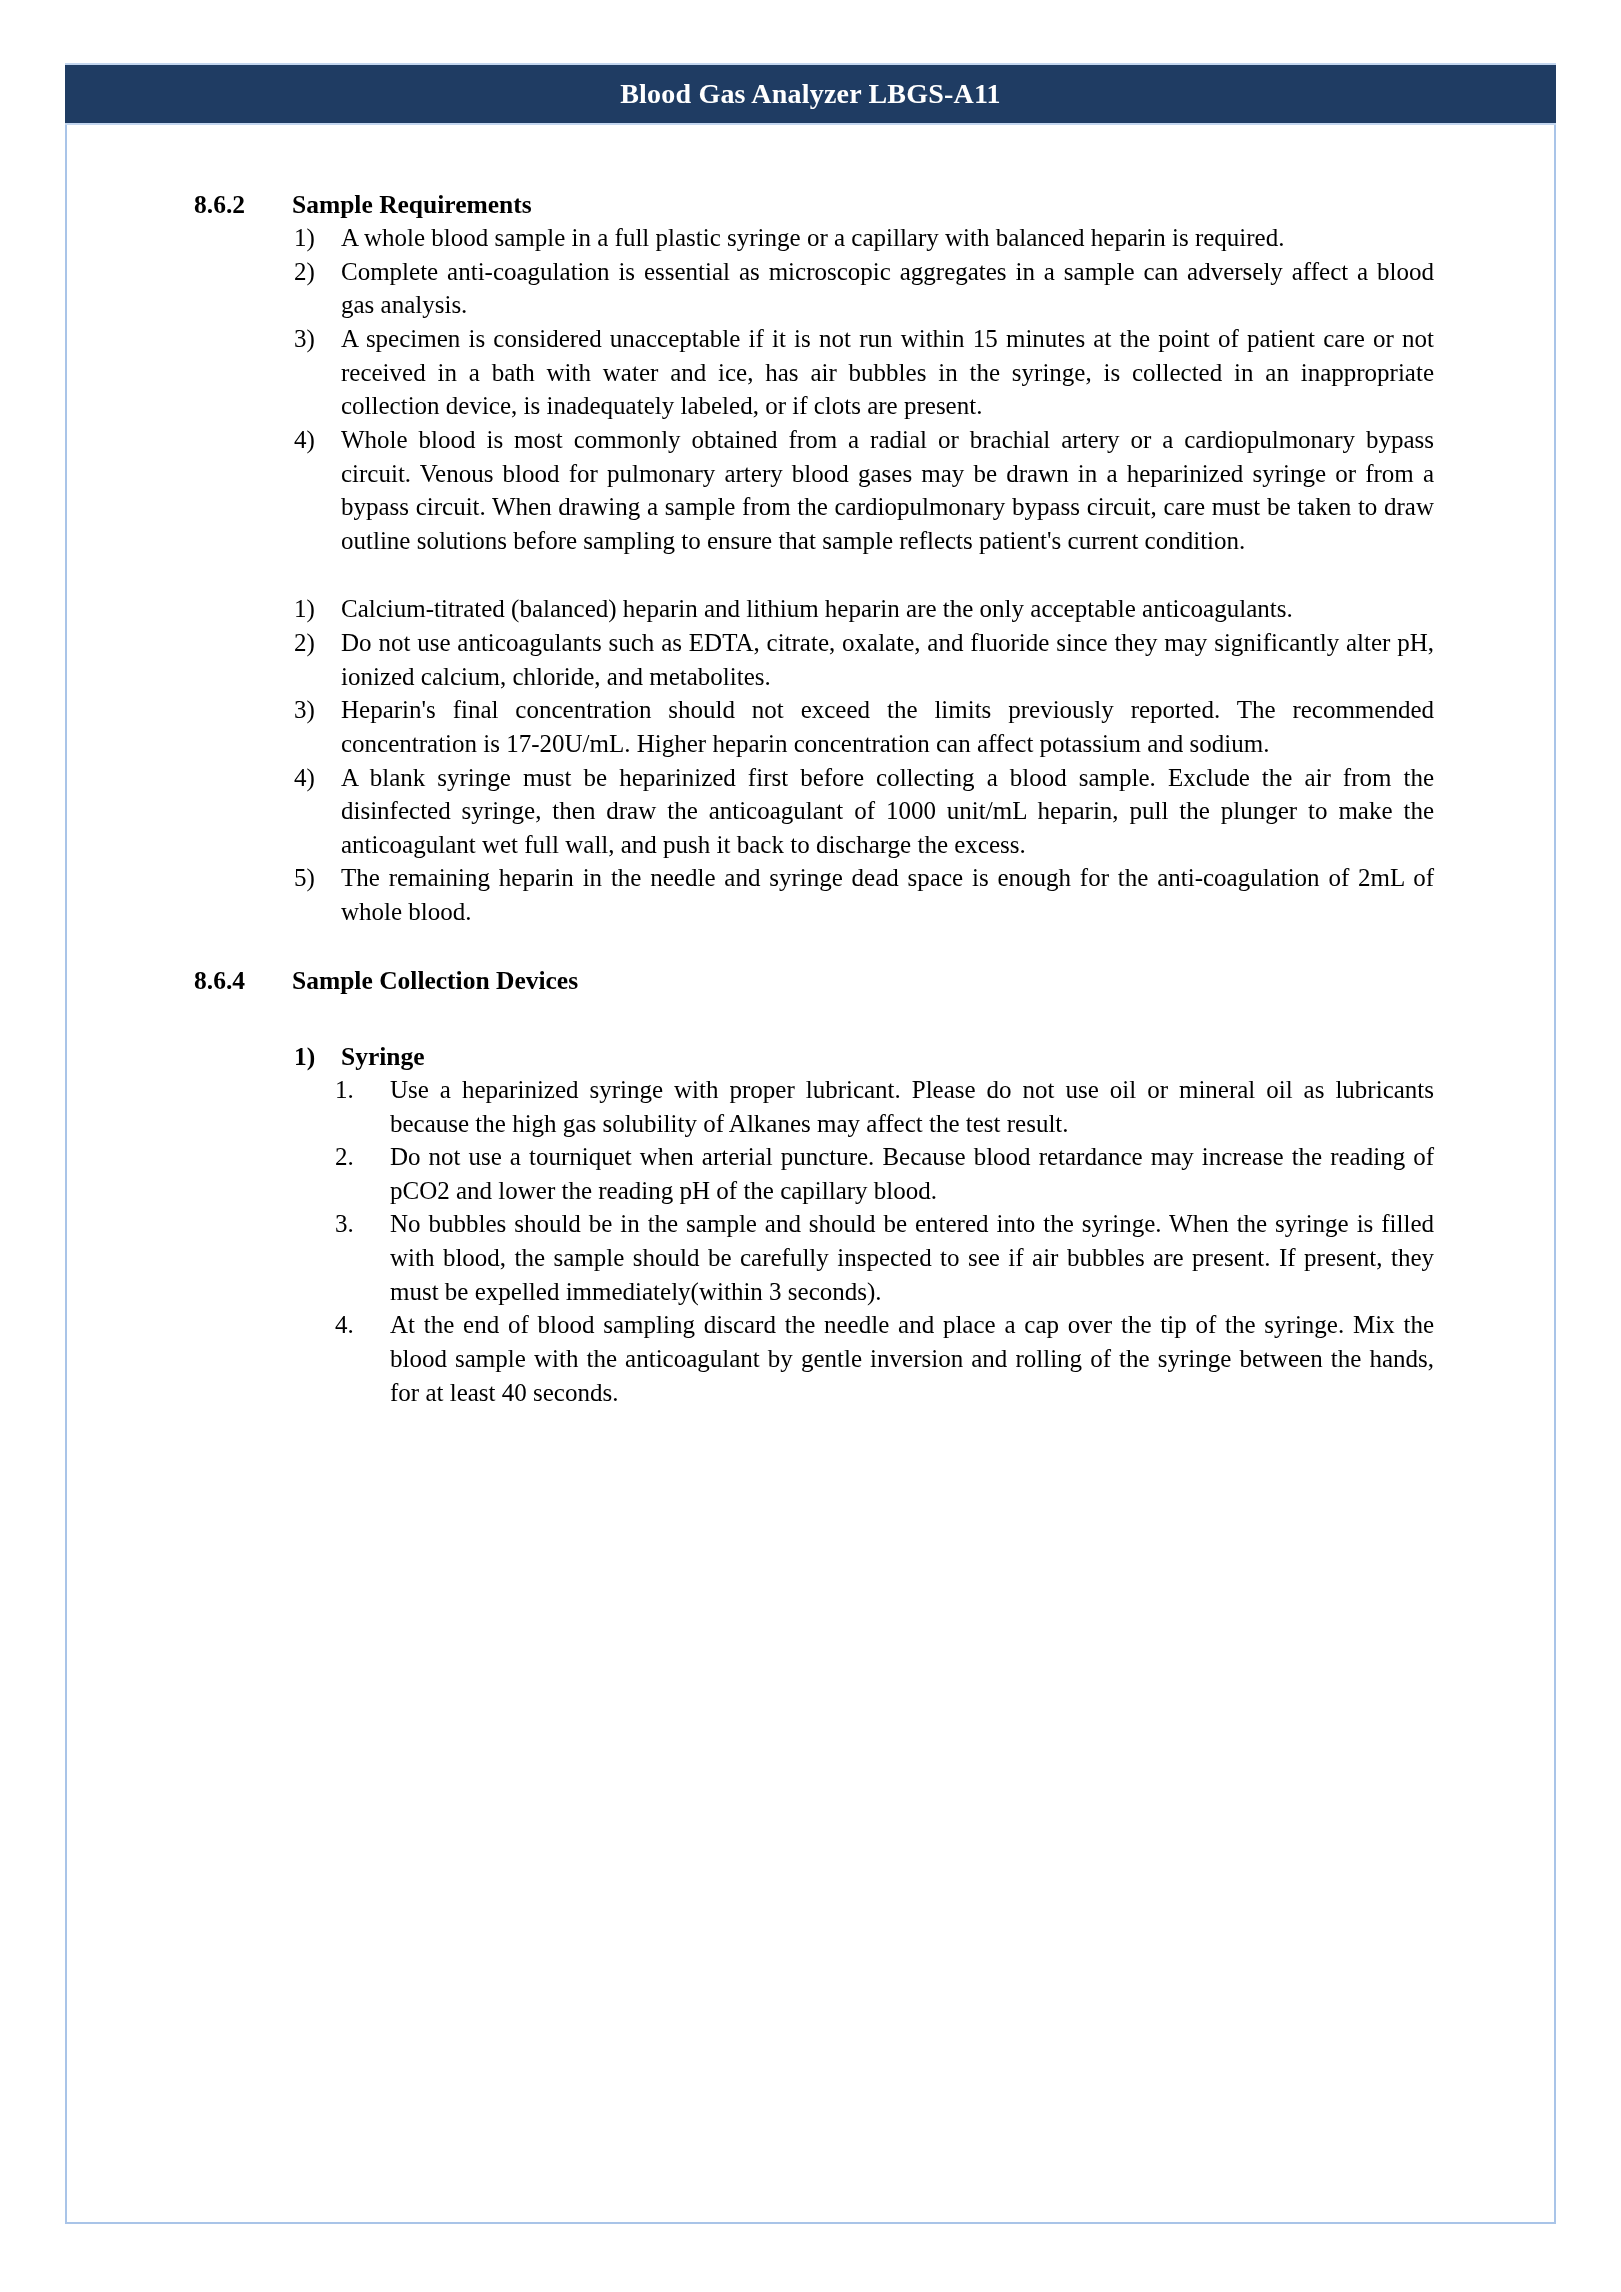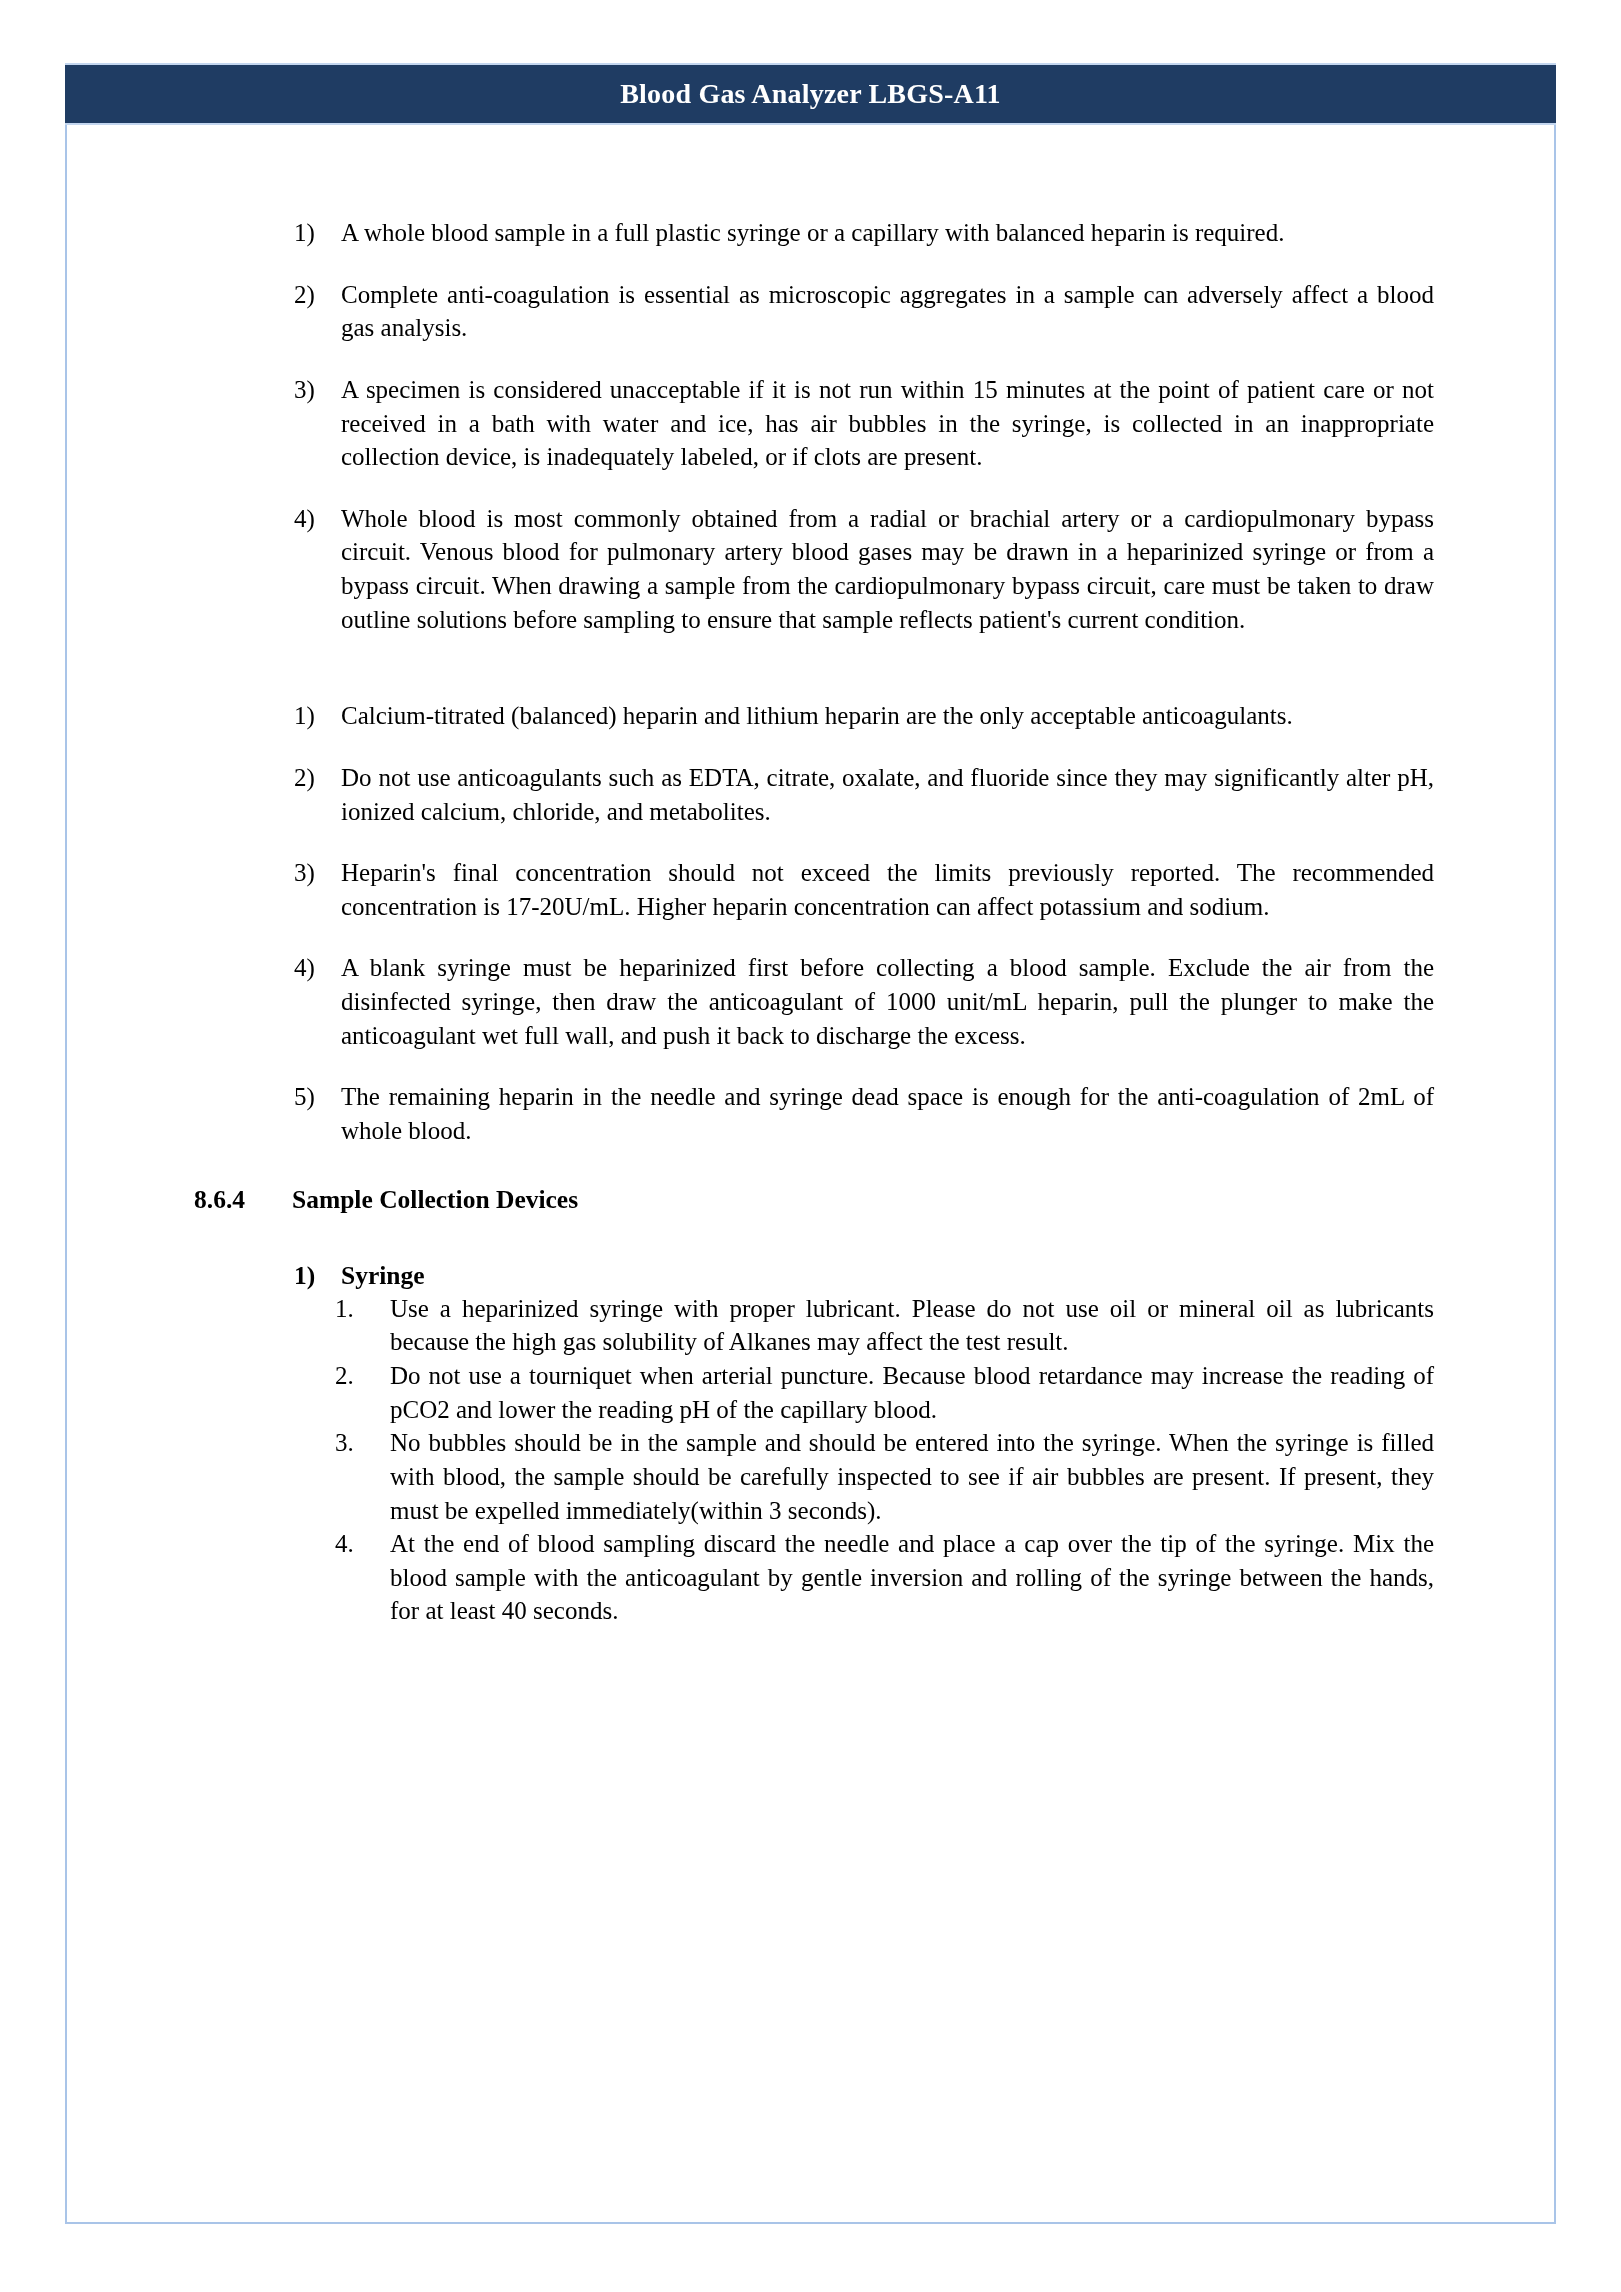--- a/index.html
+++ b/index.html
@@ -106,21 +106,20 @@
   }
   .lvl1 > li > .marker {
     flex: 0 0 47px;
     width: 47px;
     white-space: nowrap;
   }
   .lvl1 > li > .txt {
     flex: 1 1 auto;
     text-align: justify;
     text-justify: inter-word;
-    margin-top: 28px;
   }
 
   
   .lvl2 {
     margin-left: 141px;
     width: 1099px;
   }
   .lvl2 > li > .marker {
     flex: 0 0 55px;
     width: 55px;
@@ -167,20 +166,24 @@
 
 <div class="page"></div>
 
 <div class="header-band">
   <div class="header-title">Blood Gas Analyzer LBGS-A11</div>
 </div>
 
 <div class="content">
   <div class="body-col">
 
+    <div class="sec-head">
+      <span class="sec-num">8.6.2</span>
+      <span class="sec-text">Sample Requirements</span>
+    </div>
     <ul class="olist lvl1">
       <li>
         <span class="marker">1)</span>
         <span class="txt">A whole blood sample in a full plastic syringe or a capillary with balanced heparin is required.</span>
       </li>
       <li>
         <span class="marker">2)</span>
         <span class="txt">Complete anti-coagulation is essential as microscopic aggregates in a sample can adversely affect a blood gas analysis.</span>
       </li>
       <li>

